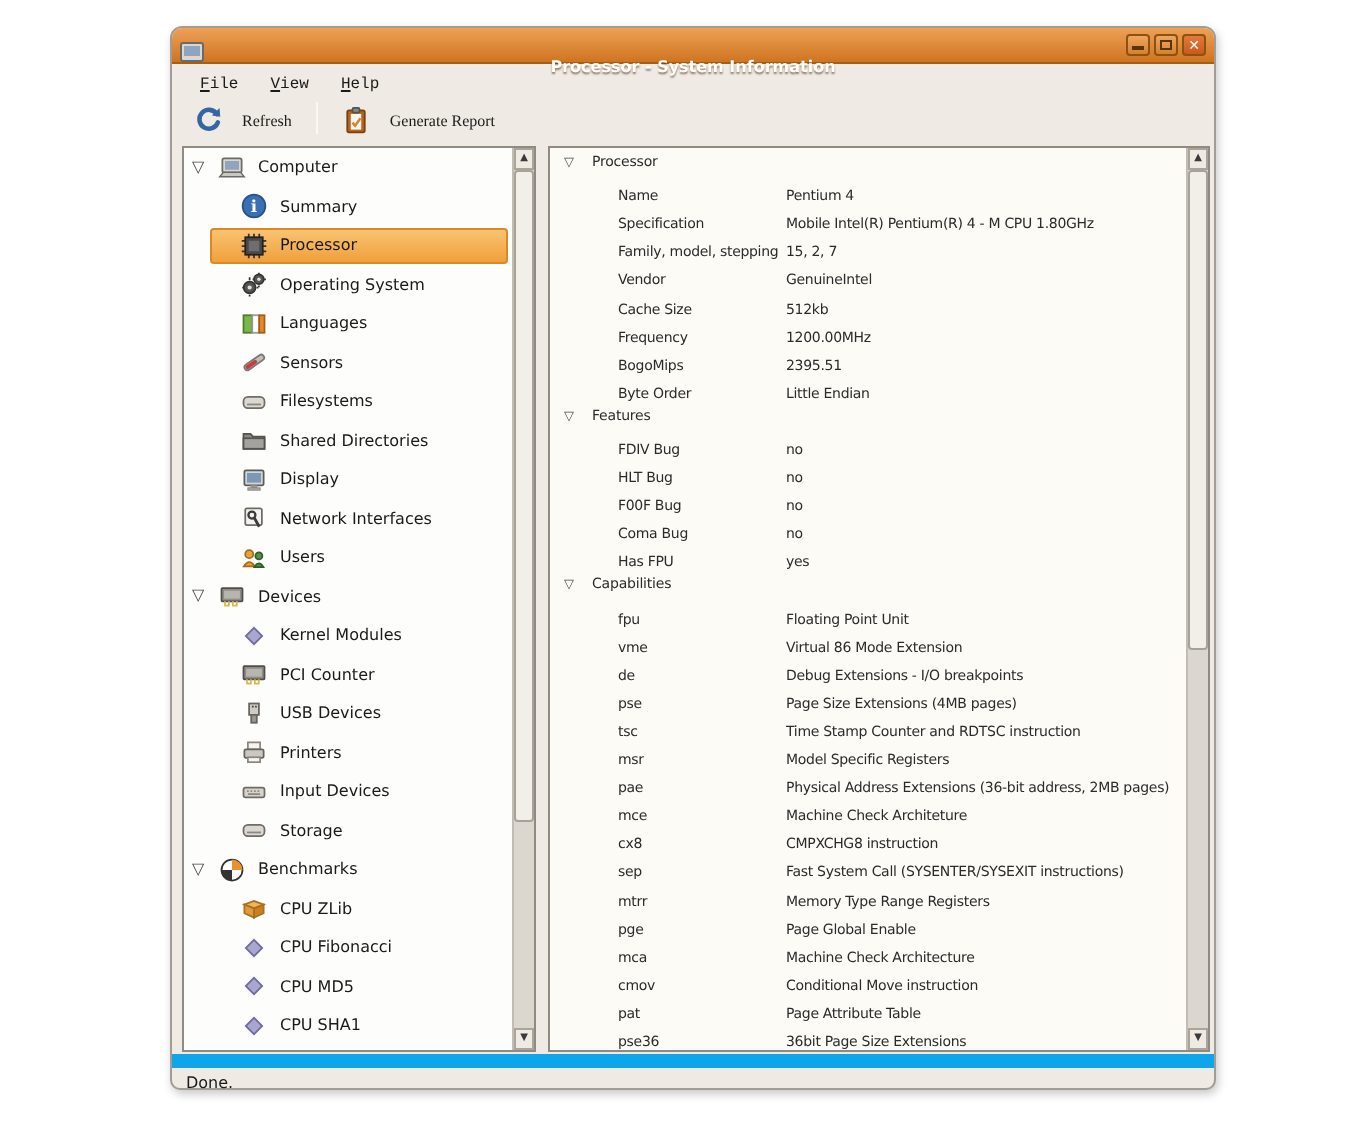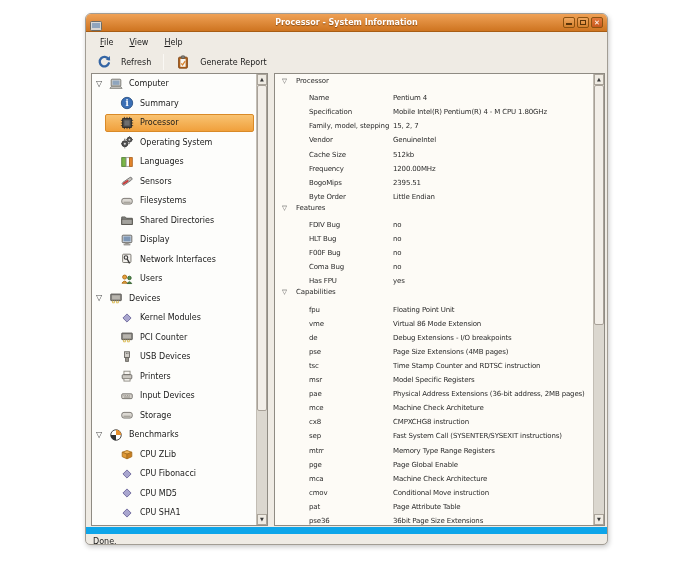--- a/index.html
+++ b/index.html
@@ -10,36 +10,36 @@
   *{box-sizing:border-box;margin:0;padding:0;}
   html,body{width:680px;height:563px;background:#ffffff;font-family:"DejaVu Sans",sans-serif;position:relative;overflow:hidden;}
 
   .window{position:absolute;left:85px;top:13px;width:523px;height:532px;background:var(--window_bg);
     border:1px solid #a29d94;border-radius:6px 6px 5px 5px;box-shadow:1px 2px 5px rgba(0,0,0,.22);}
 
   
   .titlebar{position:absolute;left:0;top:0;right:0;height:18px;border-radius:5px 5px 0 0;
     background:linear-gradient(var(--titlebar_top),var(--titlebar_bottom));border-bottom:1px solid #a85d14;}
   .title-icon{position:absolute;left:4px;top:3px;width:12px;height:12px;}
-  .title-text{position:absolute;left:0;right:0;top:0;height:18px;line-height:18px;text-align:center;
+  .title-text{position:absolute;left:0;right:0;top:11px;height:18px;line-height:18px;text-align:center;
     font-size:8px;font-weight:bold;color:#fff;text-shadow:0 1px 1px rgba(90,40,0,.6);}
   .win-buttons{position:absolute;right:4px;top:3px;display:flex;gap:2px;}
   .win-btn{width:12px;height:11px;background:linear-gradient(#efa65e,#d5822e);border:1px solid #8c5210;border-radius:2px;position:relative;}
   .win-btn.min::after{content:"";position:absolute;left:2px;right:2px;bottom:2px;height:2px;background:#5b3408;}
   .win-btn.max::after{content:"";position:absolute;left:2px;top:2px;right:2px;bottom:2px;border:1px solid #5b3408;}
   .win-btn.close{background:linear-gradient(#e4793b,#c85a1e);}
   .win-btn.close::after{content:"✕";position:absolute;left:0;right:0;top:0;text-align:center;line-height:10px;font-size:7px;color:#fff;}
 
   
-  .menubar{position:absolute;top:19px;left:0;right:0;height:18px;display:flex;align-items:center;padding-left:6px;font-size:8px;color:#1a1a1a;}
+  .menubar{position:absolute;top:19px;left:0;right:0;height:18px;display:flex;align-items:center;padding-left:6px;font-size:8px;color:#1a1a1a;font-family:Liberation Mono, monospace;}
   .menu-item{padding:2px 8px;cursor:default;}
   .menu-item u{text-decoration:underline;}
 
   
-  .toolbar{position:absolute;top:37px;left:0;right:0;height:22px;display:flex;align-items:center;padding-left:6px;font-size:8px;color:#1a1a1a;}
+  .toolbar{position:absolute;top:37px;left:0;right:0;height:22px;display:flex;align-items:flex-start;padding-left:6px;font-size:8px;color:#1a1a1a;font-family:Liberation Serif, serif;}
   .tool-btn{display:flex;align-items:center;gap:4px;padding:2px 5px;border-radius:3px;}
   .tool-sep{width:1px;height:16px;background:#c6c0b6;border-right:1px solid #faf8f4;margin:0 7px;}
 
   
   .pane{position:absolute;top:59px;bottom:18px;border:1px solid #8f8b83;background:#fdfdfb;overflow:hidden;}
   .pane.left{left:5px;width:177px;}
   .pane.right{left:188px;width:331px;background:var(--pane_bg);}
   .pane-viewport{position:absolute;top:0;left:0;right:11px;bottom:0;overflow:hidden;}
 
   

